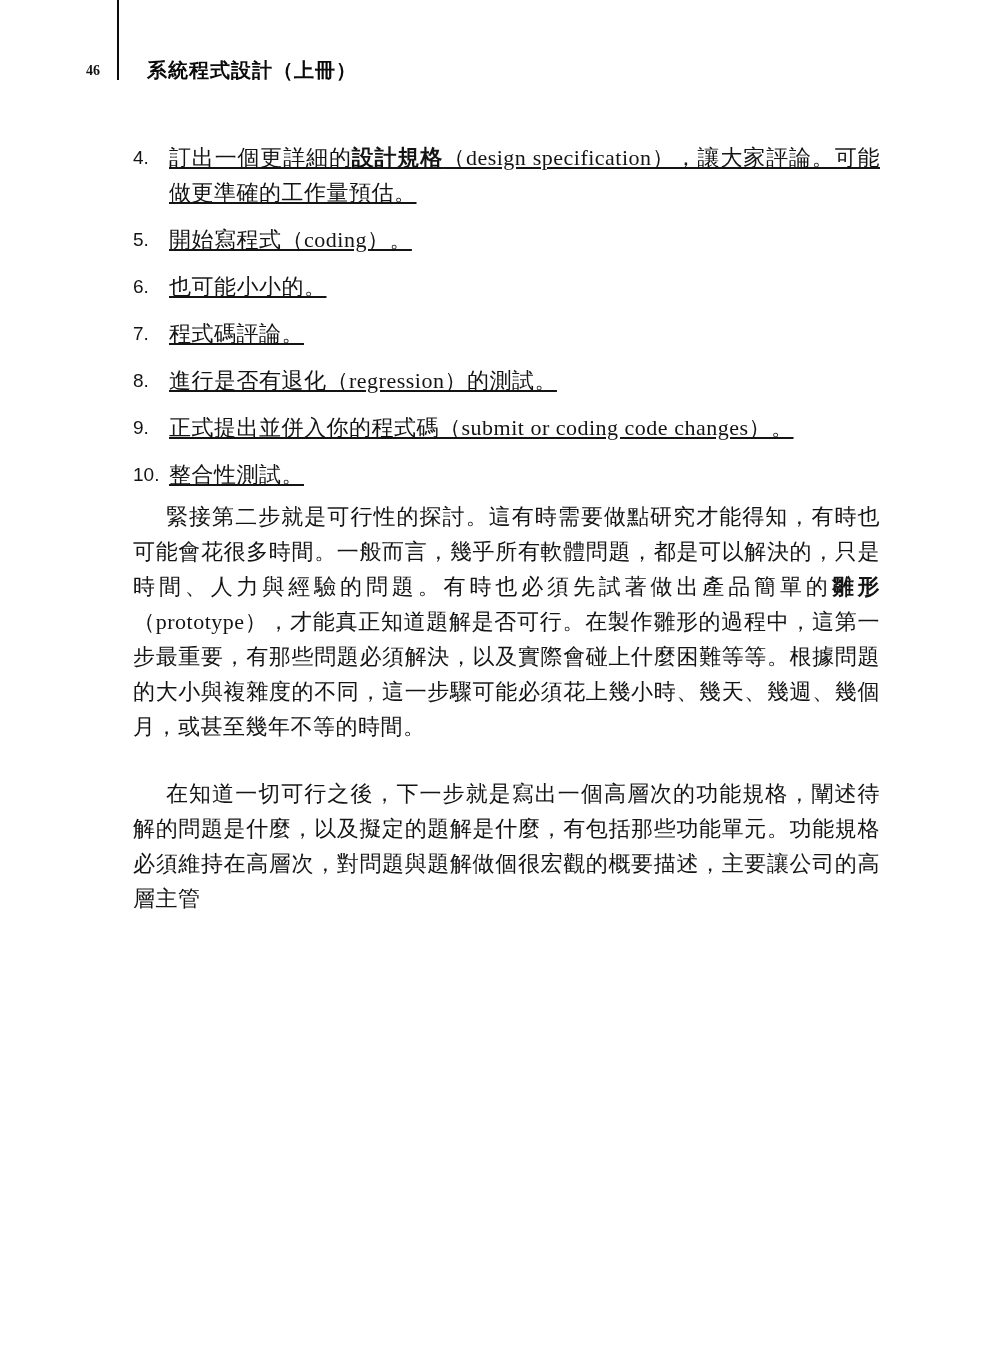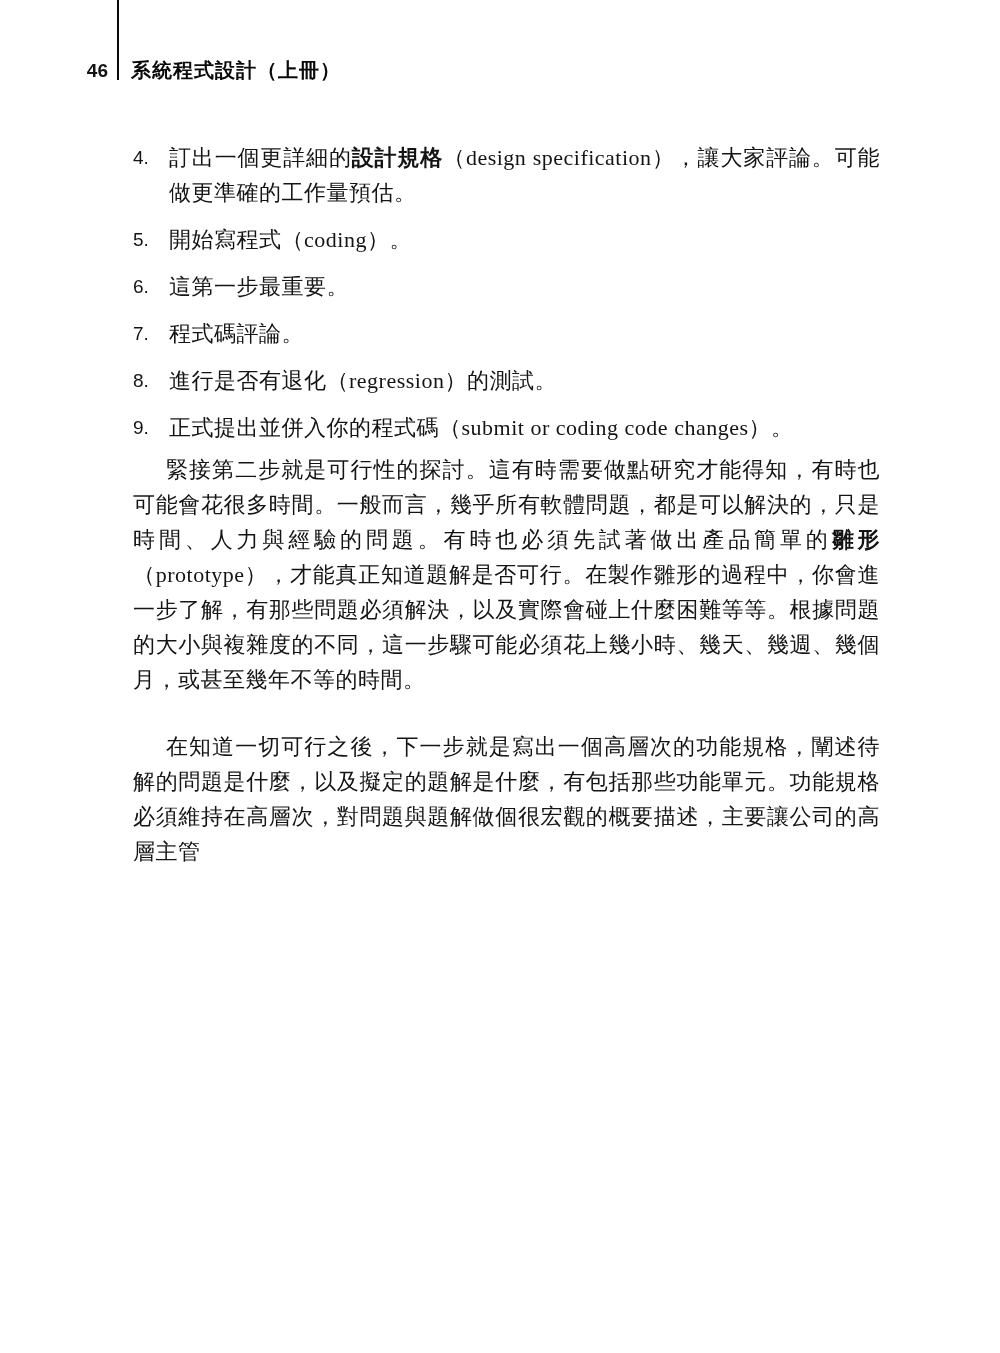--- a/index.html
+++ b/index.html
@@ -12,41 +12,41 @@
     width: 1000px;
     height: 1353px;
     background: #ffffff;
     color: #141414;
     font-family: "Liberation Serif", "DejaVu Serif", serif;
     overflow: hidden;
   }
   
   .page-num {
     position: absolute;
-    left: 78px;
+    left: 70px;
     top: 59px;
     width: 30px;
     text-align: right;
-    font-family: Liberation Sans, sans-serif;
+    font-family: Liberation Serif, serif;
     font-weight: 700;
-    font-size: 19px;
+    font-size: 14px;
     line-height: 24px;
     color: #141414;
   }
   .header-rule {
     position: absolute;
     left: 117px;
     top: 0;
     width: 2px;
     height: 80px;
     background: #0a0a0a;
   }
   .book-title {
     position: absolute;
-    left: 131px;
+    left: 147px;
     top: 57px;
     font-family: "Liberation Sans", "DejaVu Sans", sans-serif;
     font-weight: 700;
     font-size: 20px;
     line-height: 26px;
     letter-spacing: 1px;
     color: #0a0a0a;
     text-align: right;
   }
   
@@ -73,20 +73,21 @@
     flex: 0 0 36px;
     font-family: "Liberation Sans", "DejaVu Sans", sans-serif;
     font-size: 19px;
     line-height: 35px;
     letter-spacing: 0;
     color: #141414;
   }
   .li-text {
     flex: 1 1 auto;
     text-align: justify;
+    text-decoration: underline;
   }
   .content b { font-weight: 700; }
   p.para {
     margin: 0 0 16px 0;
     text-align: justify;
     text-indent: 33px;
   }
   p.para:last-child { margin-bottom: 0; margin-top: 32px; }
 </style>
 </head>
@@ -106,36 +107,40 @@
       <li>
         <span class="li-num">4.</span>
         <span class="li-text"><span>訂出一個更詳細的</span><b>設計規格</b><span>（design specification），讓大家評論。可能做更準確的工作量預估。</span></span>
       </li>
       <li>
         <span class="li-num">5.</span>
         <span class="li-text">開始寫程式（coding）。</span>
       </li>
       <li>
         <span class="li-num">6.</span>
-        <span class="li-text">這第一步最重要。</span>
+        <span class="li-text">也可能小小的。</span>
       </li>
       <li>
         <span class="li-num">7.</span>
         <span class="li-text">程式碼評論。</span>
       </li>
       <li>
         <span class="li-num">8.</span>
         <span class="li-text">進行是否有退化（regression）的測試。</span>
       </li>
       <li>
         <span class="li-num">9.</span>
         <span class="li-text">正式提出並併入你的程式碼（submit or coding code changes）。</span>
       </li>
+      <li>
+        <span class="li-num">10.</span>
+        <span class="li-text">整合性測試。</span>
+      </li>
     </ol>
 
 
 
-    <p class="para"><span>緊接第二步就是可行性的探討。這有時需要做點研究才能得知，有時也可能會花很多時間。一般而言，幾乎所有軟體問題，都是可以解決的，只是時間、人力與經驗的問題。有時也必須先試著做出產品簡單的</span><b>雛形</b><span>（prototype），才能真正知道題解是否可行。在製作雛形的過程中，你會進一步了解，有那些問題必須解決，以及實際會碰上什麼困難等等。根據問題的大小與複雜度的不同，這一步驟可能必須花上幾小時、幾天、幾週、幾個月，或甚至幾年不等的時間。</span></p>
+    <p class="para"><span>緊接第二步就是可行性的探討。這有時需要做點研究才能得知，有時也可能會花很多時間。一般而言，幾乎所有軟體問題，都是可以解決的，只是時間、人力與經驗的問題。有時也必須先試著做出產品簡單的</span><b>雛形</b><span>（prototype），才能真正知道題解是否可行。在製作雛形的過程中，這第一步最重要，有那些問題必須解決，以及實際會碰上什麼困難等等。根據問題的大小與複雜度的不同，這一步驟可能必須花上幾小時、幾天、幾週、幾個月，或甚至幾年不等的時間。</span></p>
 
     <p class="para">在知道一切可行之後，下一步就是寫出一個高層次的功能規格，闡述待解的問題是什麼，以及擬定的題解是什麼，有包括那些功能單元。功能規格必須維持在高層次，對問題與題解做個很宏觀的概要描述，主要讓公司的高層主管</p>
 
   </div>
 </div>
 
 </body></html>

